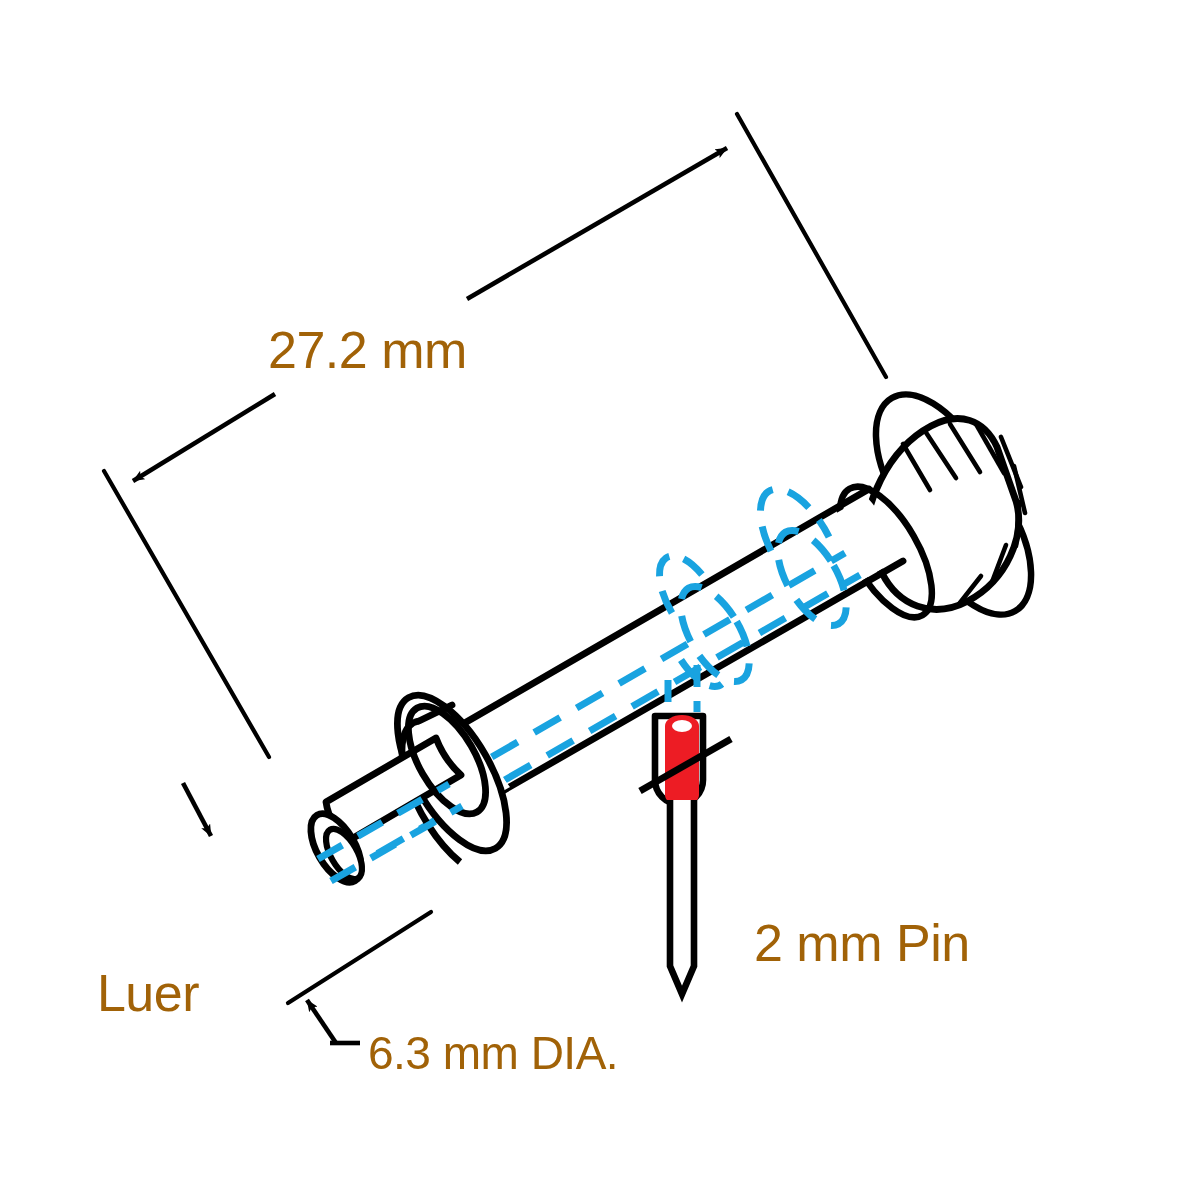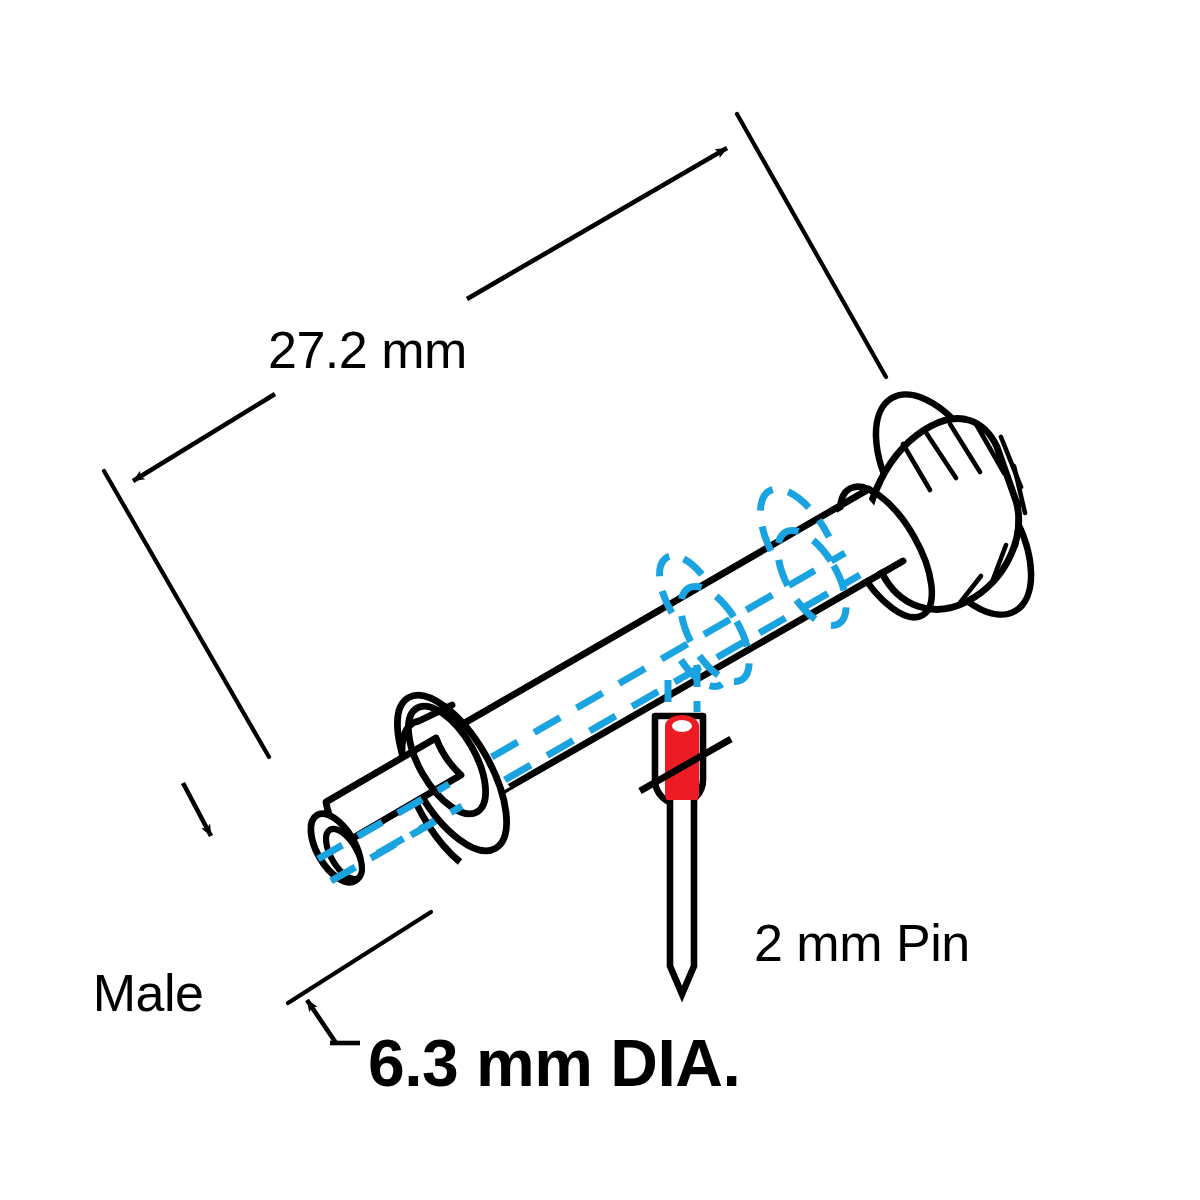--- a/index.html
+++ b/index.html
@@ -22,35 +22,34 @@
   #drawing {
     position: absolute;
     inset: 0;
     width: 1200px;
     height: 1200px;
     display: block;
   }
   .dim-text, .callout-text {
     position: absolute;
     font-family: "Liberation Sans", sans-serif;
-    color: #000000;
+    color: #a16207;
     white-space: pre;
     line-height: 1.06;
     letter-spacing: -0.5px;
   }
   #label-length {
     left: 268px;
     top: 323px;
     font-size: 52px;
   }
   #label-dia {
     left: 368px;
     top: 1029px;
-    font-size: 66px;
-    font-weight: bold;
+    font-size: 46px;
   }
   #label-luer {
     left: 48px;
     top: 856px;
     font-size: 52px;
     text-align: center;
     width: 200px;
   }
   #label-pin {
     left: 754px;
@@ -208,21 +207,21 @@
       </g>
 
     </g>
   </svg>
 
   <div class="dim-text" id="label-length">27.2 mm</div>
 
   <div class="dim-text" id="label-dia">6.3 mm DIA.</div>
 
   <div class="callout-text" id="label-luer">
-    <span class="label-line">Male</span>
+    <span class="label-line">Luer</span>
     
   </div>
 
   <div class="callout-text" id="label-pin">
     <span class="label-line">2 mm Pin</span>
   </div>
 
 </div>
 
 </body></html>

